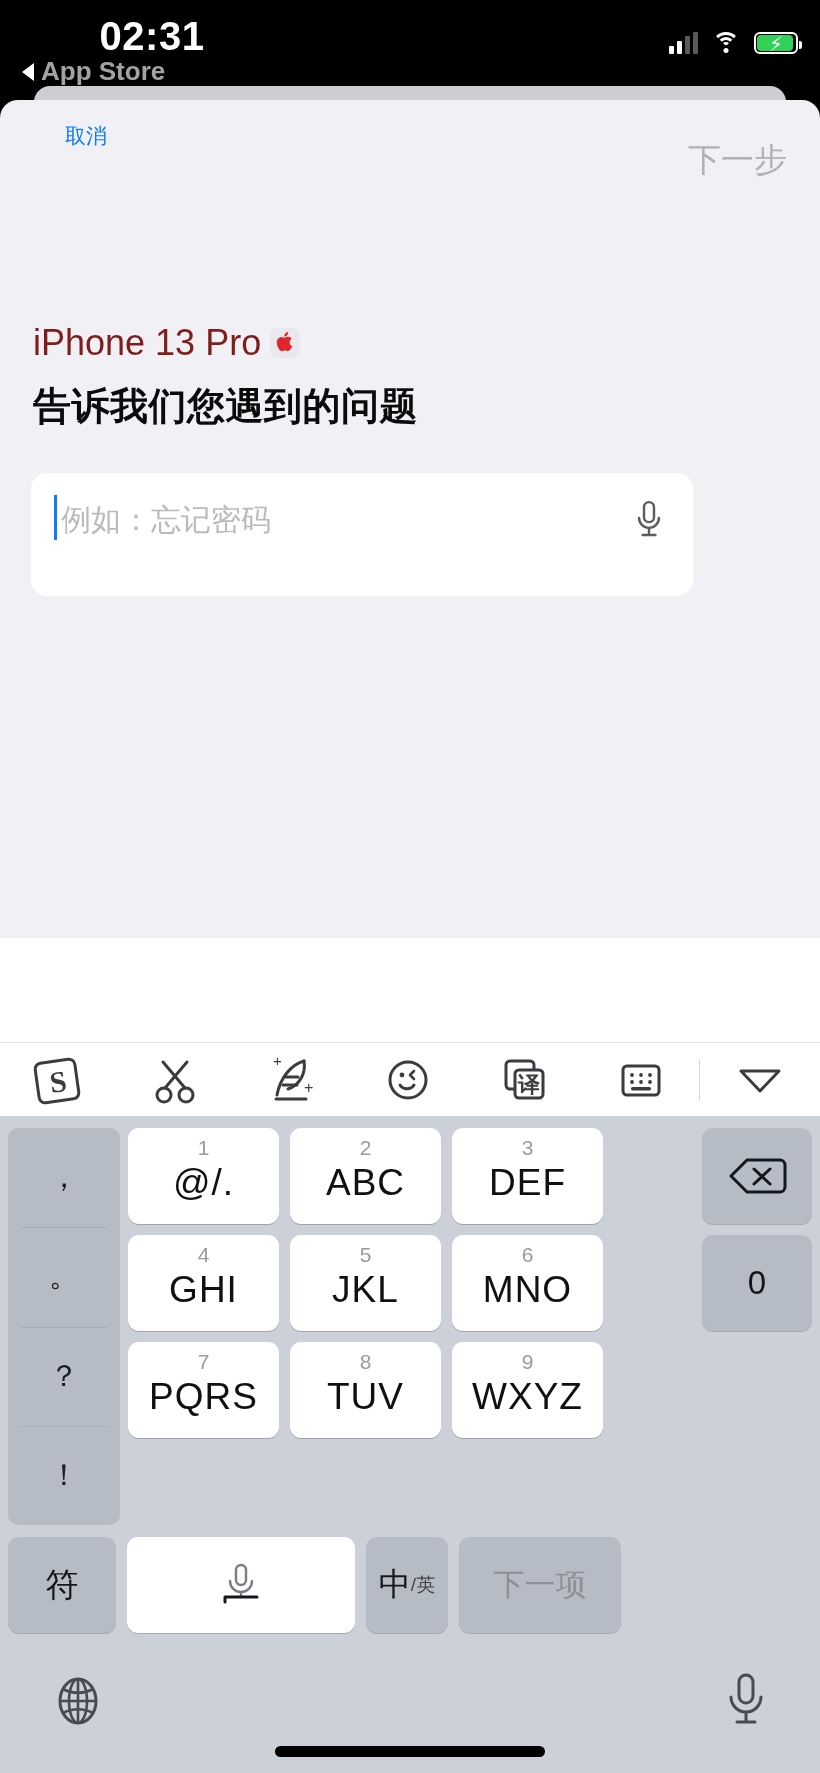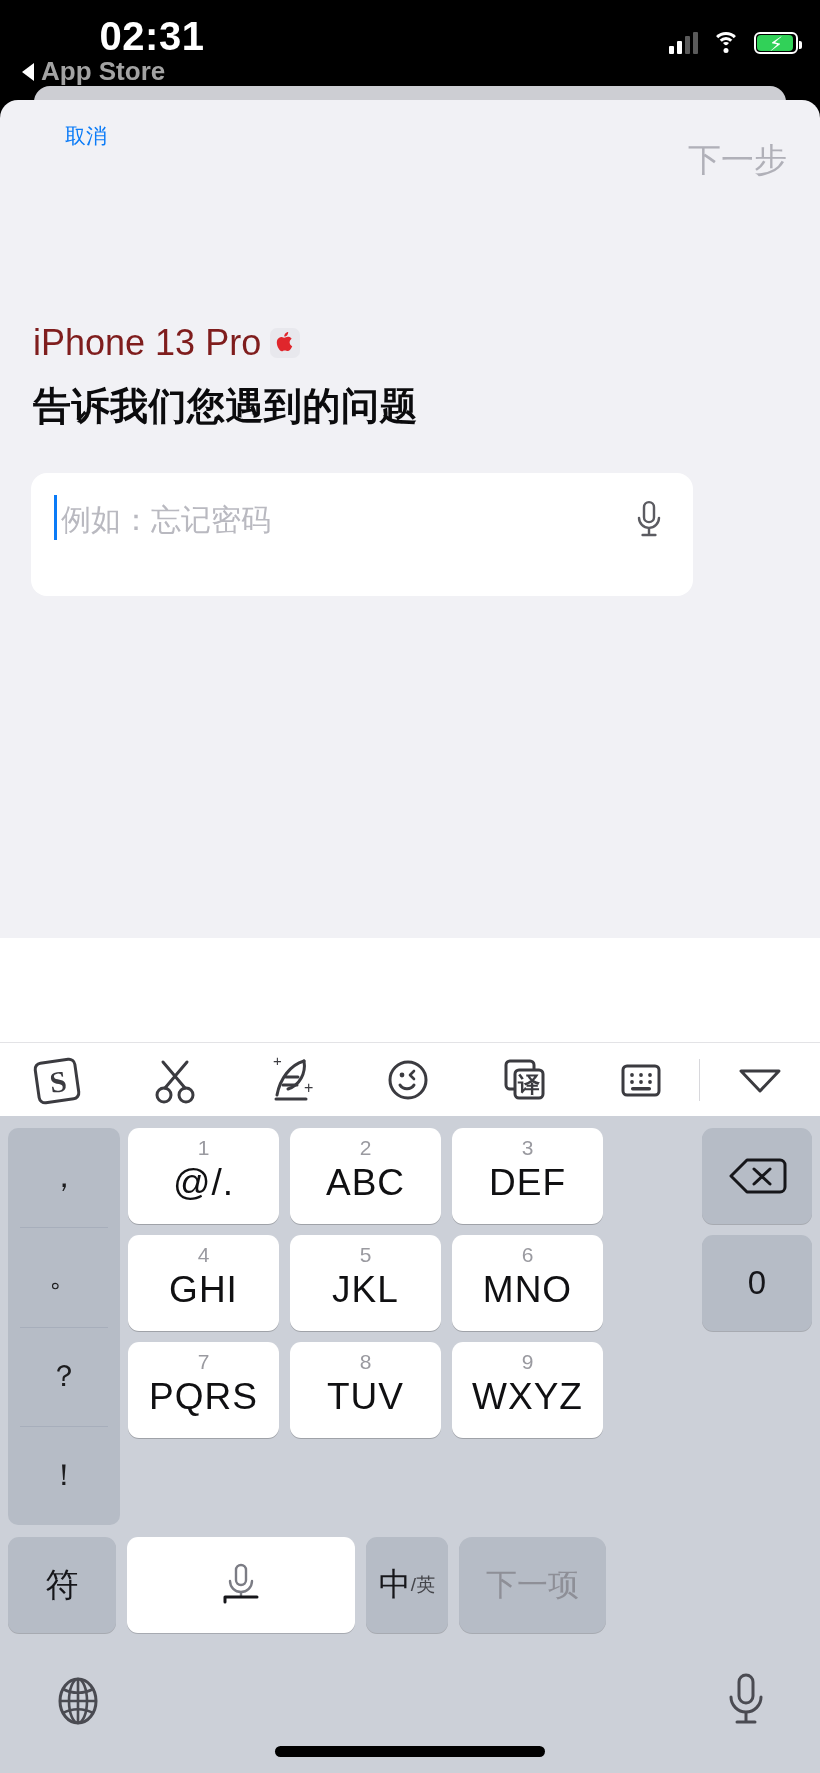--- a/index.html
+++ b/index.html
@@ -124,21 +124,21 @@
     box-shadow:0 1px 0 rgba(0,0,0,0.18);
     display:flex; align-items:center; justify-content:center;
     font-size:33px; color:#16161a;
   }
   .bkey.sym { width:108px; }
   .bkey.num123 { width:108px; font-size:34px; }
   .bkey.space { width:228px; background:#fff; flex-direction:column; gap:3px; }
   .bkey.lang { width:82px; font-size:20px; }
   .bkey.lang .cn { font-size:32px; }
   .bkey.lang .en { font-size:19px; color:#44454a; }
-  .bkey.nextitem { width:147px; color:#8e8f97; font-size:31px;border-radius:13px; }
+  .bkey.nextitem { width:162px; color:#8e8f97; font-size:31px; }
 
   .kb-bottom { position:absolute; left:0; top:1657px; width:820px; height:116px; background:#ccd0d8; }
   .globe { position:absolute; left:52px; top:18px; width:52px; height:52px; }
   .mic-b { position:absolute; right:52px; top:14px; width:44px; height:58px; }
   .home-ind { position:absolute; left:50%; transform:translateX(-50%); bottom:16px; width:270px; height:11px; background:#000; border-radius:6px; }
 </style>
 </head>
 <body>
 
 <div id="screen">

